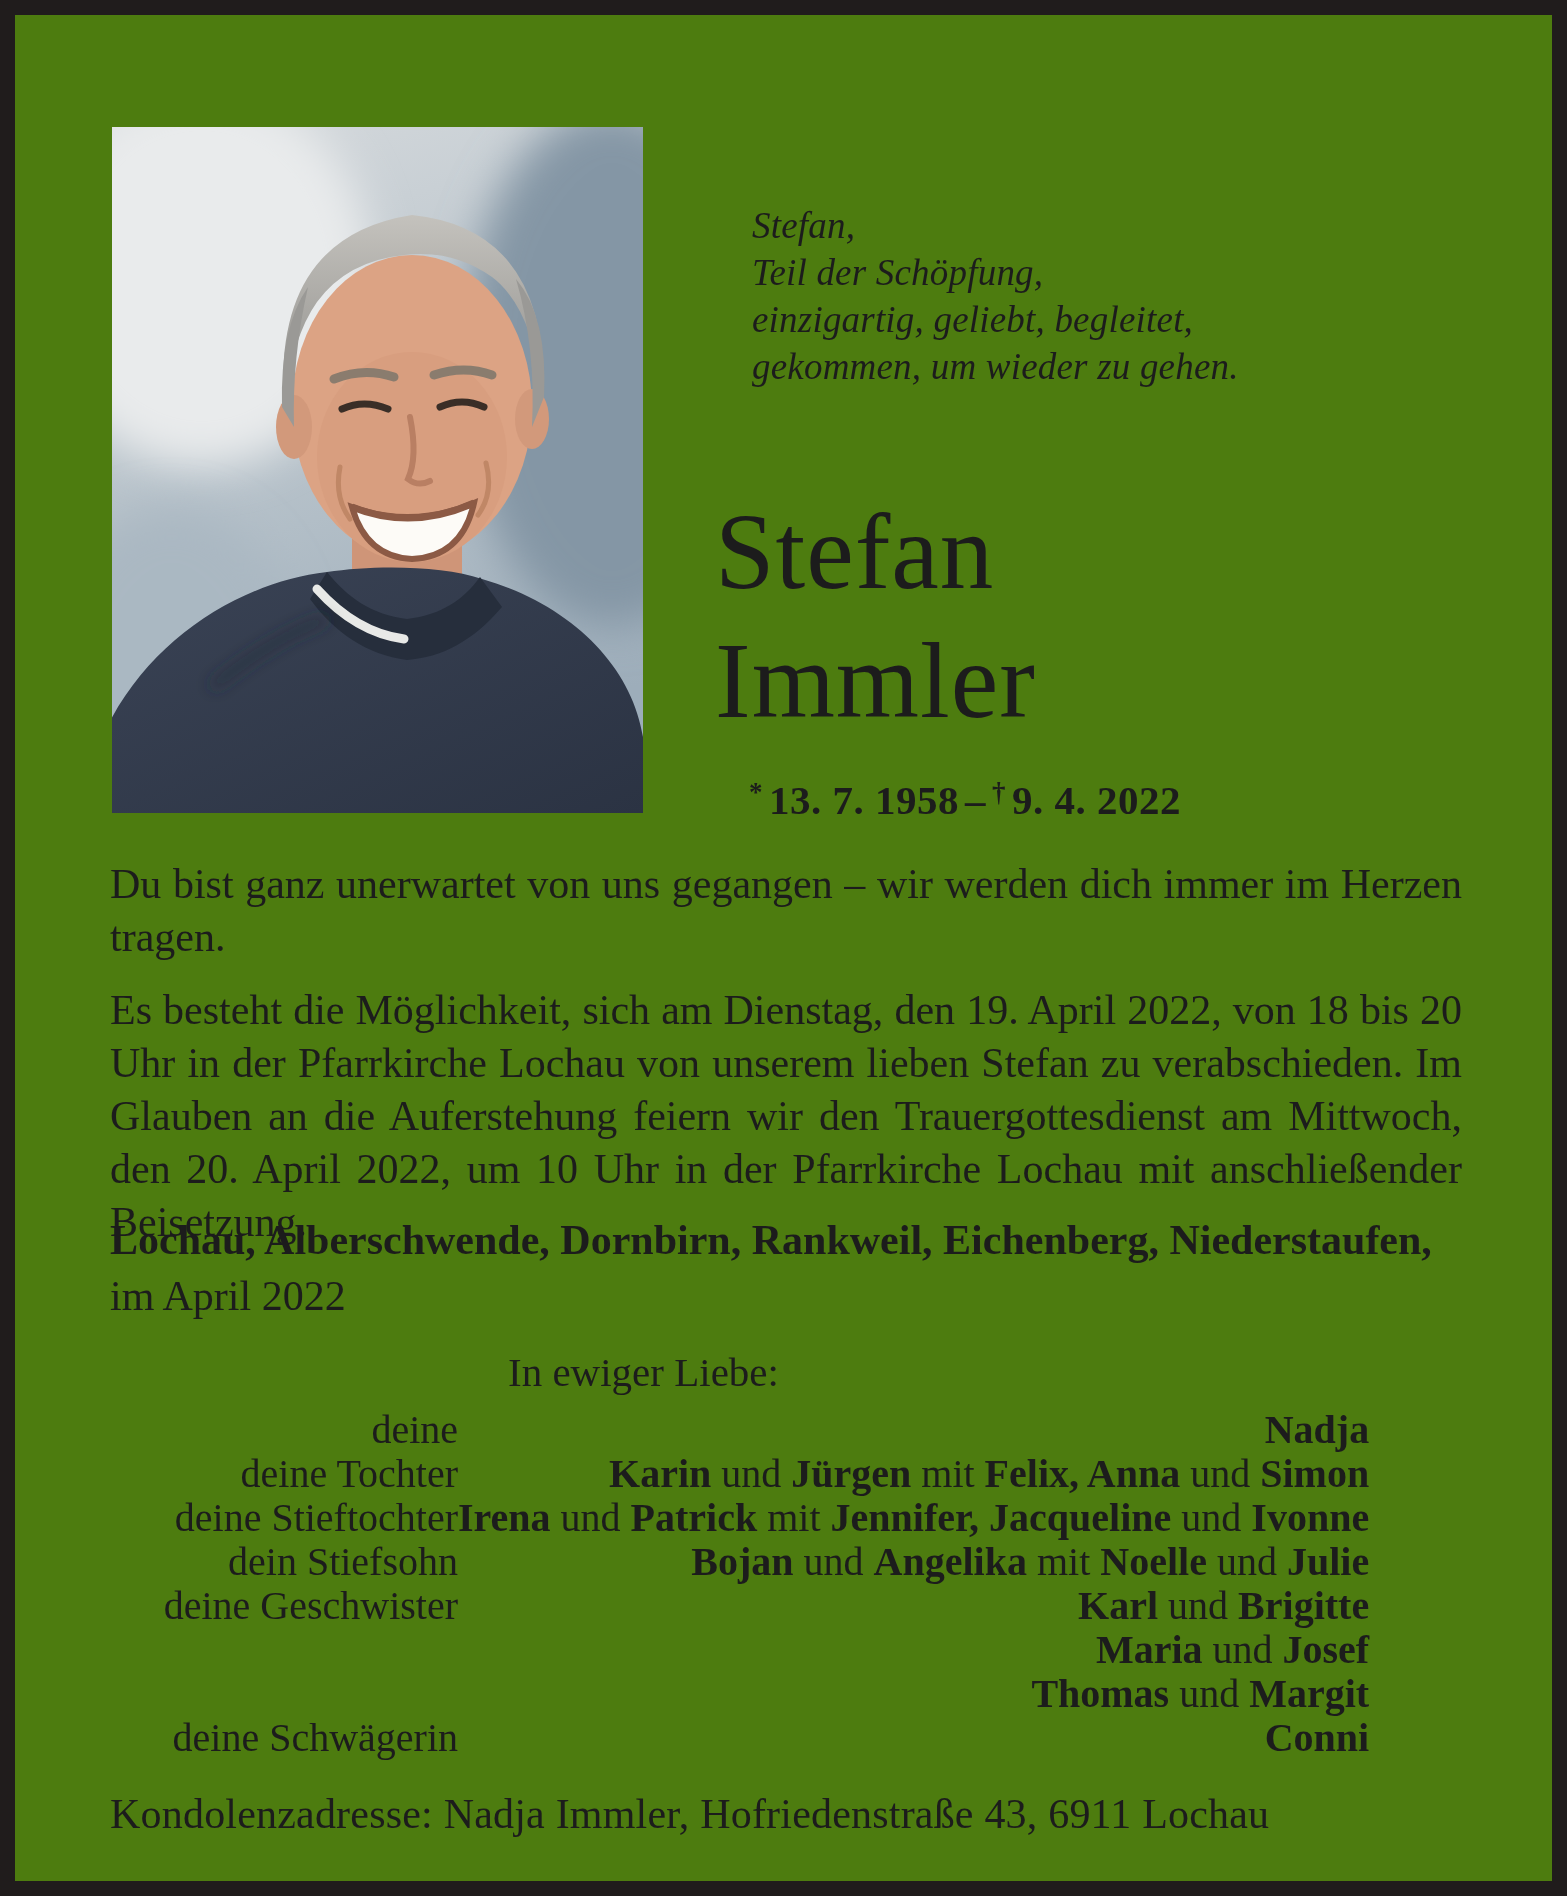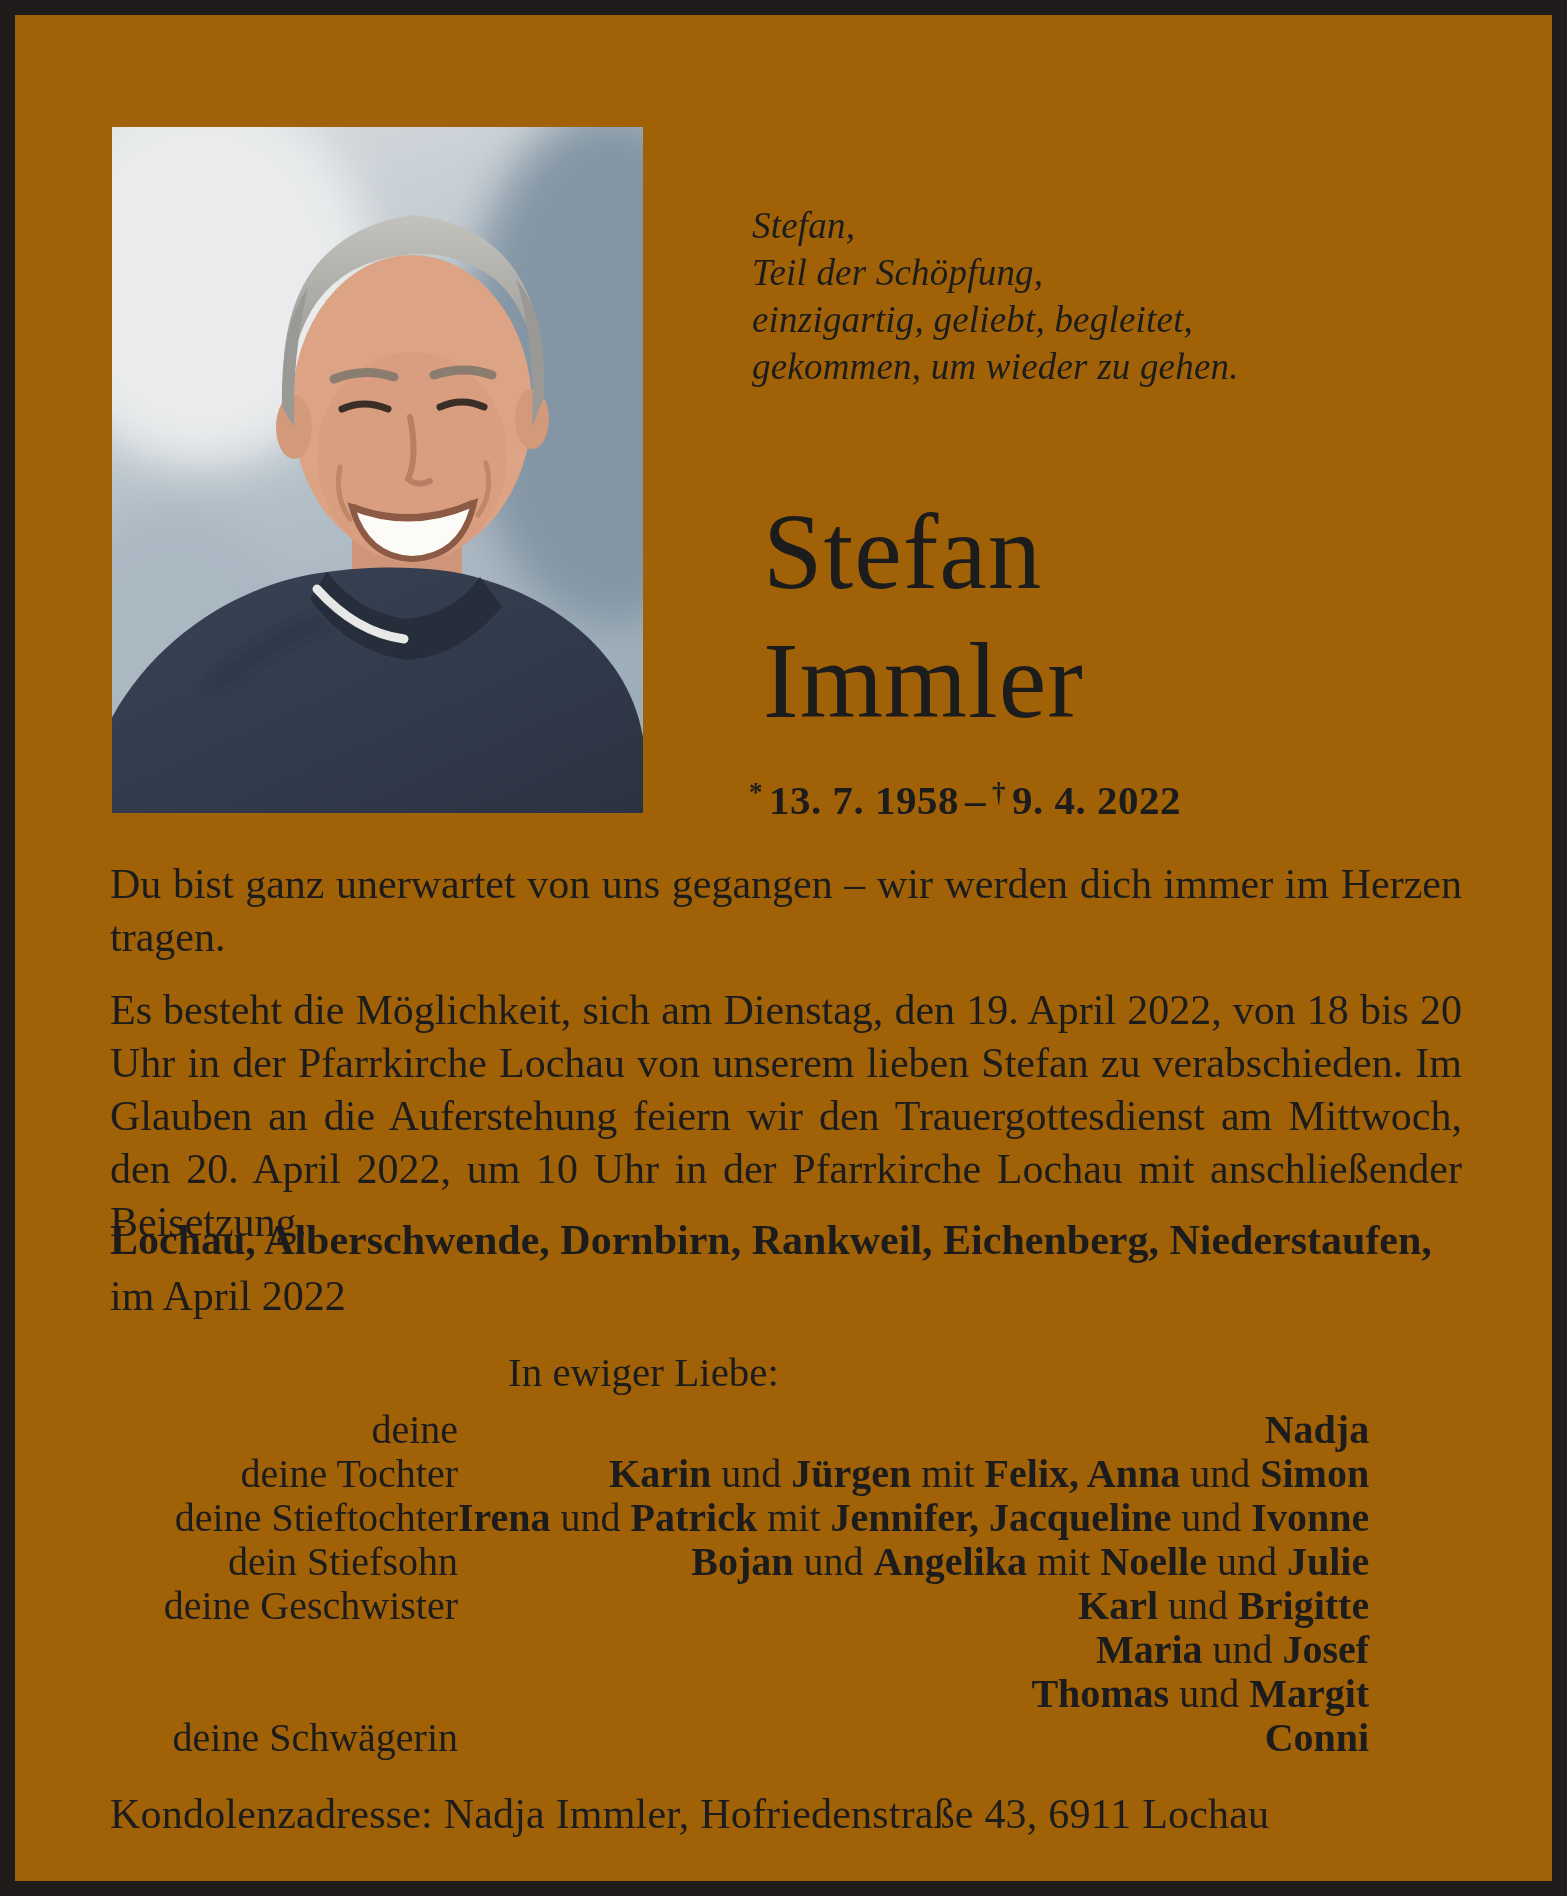--- a/index.html
+++ b/index.html
@@ -6,37 +6,37 @@
   .page{
     position:relative;
     width:1567px;height:1896px;
     background:#201c1c;
     font-family:"Liberation Serif","DejaVu Serif",serif;
     color:#1c1c1c;
     overflow:hidden;
   }
   .sheet{
     position:absolute;left:15px;top:15px;right:15px;bottom:15px;
-    background:#a16207;
+    background:#4d7c0f;
   }
   
   .photo{
     position:absolute;left:97px;top:112px;width:531px;height:686px;
     overflow:hidden;
   }
   .photo svg{display:block;width:100%;height:100%;}
   
   .quote{
     position:absolute;left:737px;top:187px;
     font-style:italic;font-size:37px;line-height:47px;
     letter-spacing:.2px;
   }
   
   .name{
-    position:absolute;left:748px;top:473px;
+    position:absolute;left:700px;top:473px;
     font-size:107px;line-height:129px;letter-spacing:1px;
   }
   
   .dates{
     position:absolute;left:734px;top:761px;
     font-size:41px;font-weight:bold;letter-spacing:.5px;
     white-space:nowrap;
   }
   .dates .sym{
     font-size:27px;position:relative;top:-13px;font-weight:bold;

